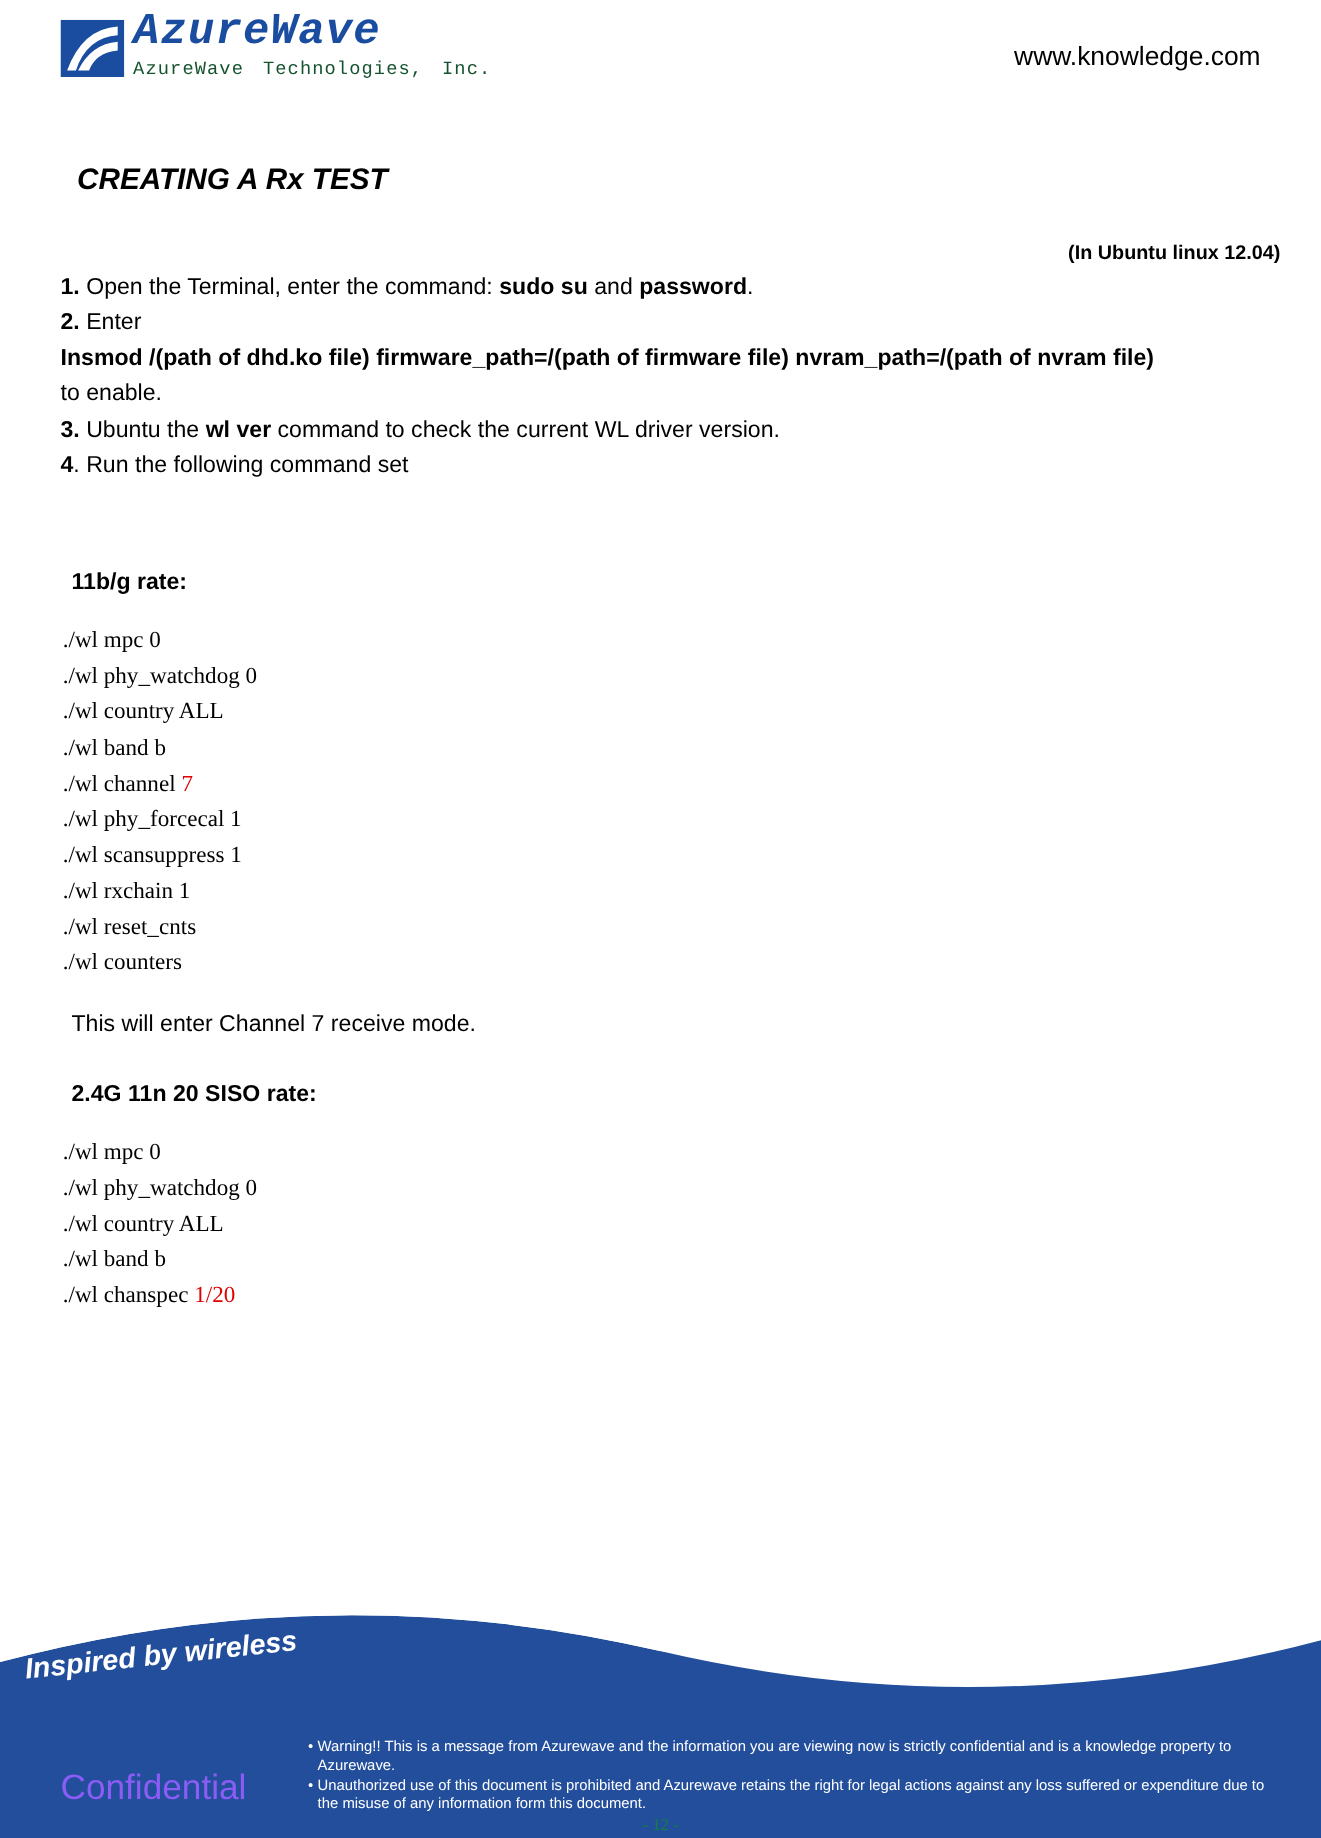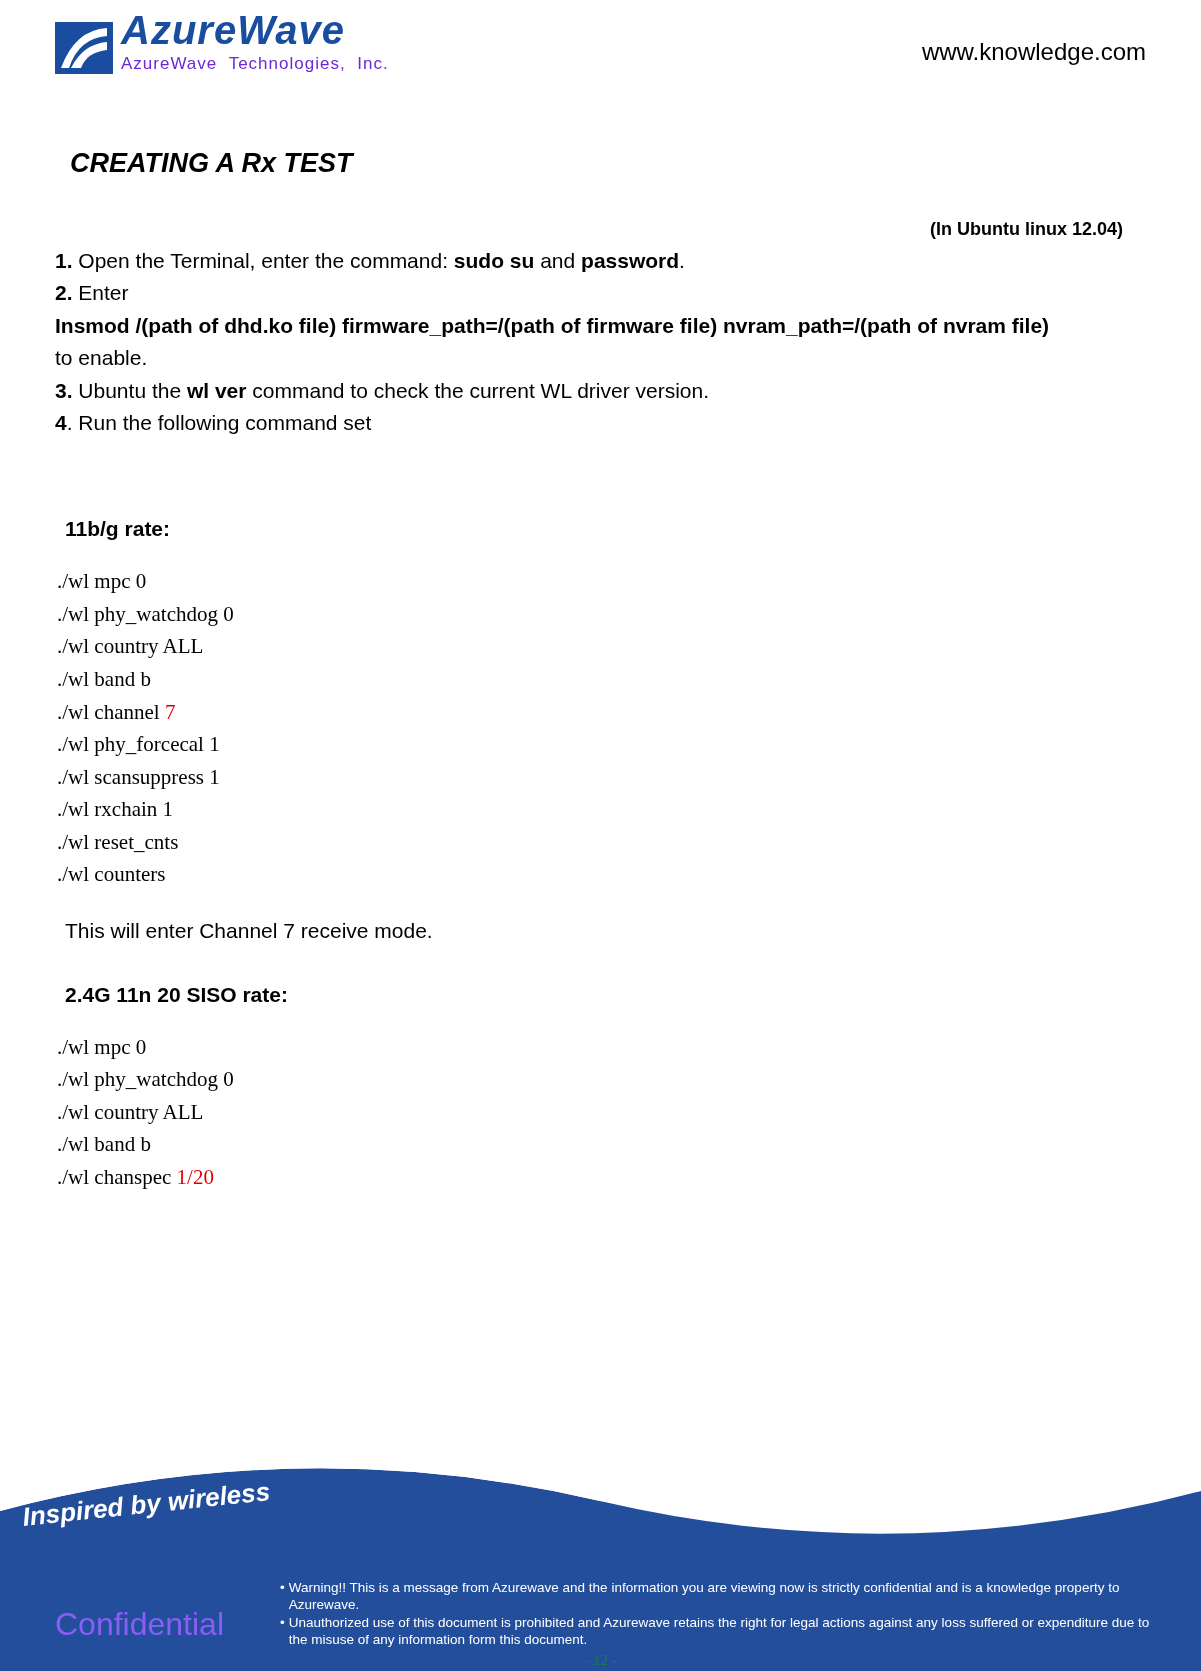--- a/index.html
+++ b/index.html
@@ -12,53 +12,54 @@
     background: #fff;
     color: #000;
   }
   .header {
     position: relative;
     padding: 10px 40px 0 55px;
     height: 90px;
   }
   .logo-block {
     display: flex;
-    align-items: flex-end;
+    align-items: center;
+    font-family: Liberation Mono, monospace;
   }
   .logo-mark {
     margin-top:4px;
   }
   .logo-text {
     margin-left: 8px;
   }
   .logo-name {
     font-size: 40px;
     font-weight: bold;
     font-style: italic;
     color: #1a4da0;
     letter-spacing: 1px;
     line-height: 1;
   }
   .logo-tag {
     font-size: 17px;
-    color: #6d28d9;
+    color: #14532d;
     letter-spacing: 1px;
     margin-top: 4px;
     word-spacing: 6px;
   }
   .url {
     position: absolute;
     right: 55px;
     top: 38px;
     font-size: 24px;
     color: #000;
     font-family: "Century Gothic", Arial, sans-serif;
   }
   .content {
-    padding: 30px 78px 0 55px;
+    padding: 30px 37px 0 55px;
   }
   h1.section-title {
     font-size: 27px;
     font-style: italic;
     font-weight: bold;
     margin: 18px 0 40px 15px;
   }
   .subtitle-small {
     font-size: 18px;
     font-weight: bold;

